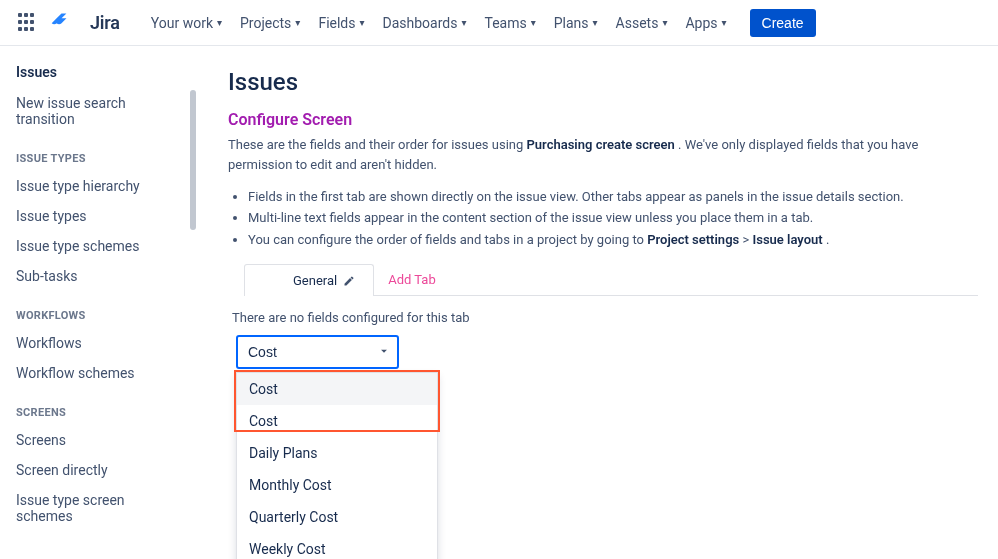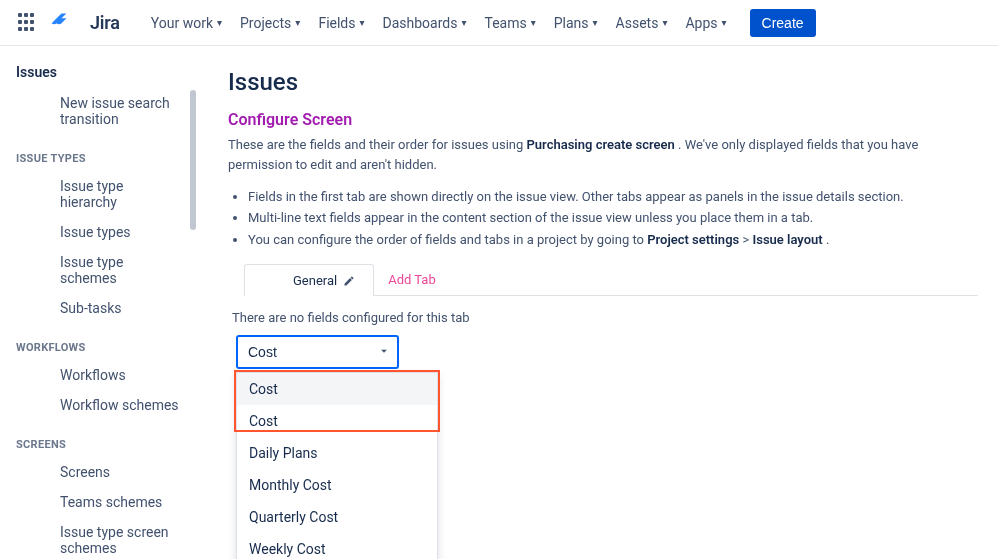--- a/index.html
+++ b/index.html
@@ -16,21 +16,21 @@
   .chev { font-size:10px; color:#42526E; }
   .create-btn { margin-left:10px; background:#0052CC; color:#fff; padding:6px 12px; border-radius:3px; font-weight:500; cursor:pointer; border:none; font-size:14px; }
 
   .body-wrap { display:flex; height:calc(100% - 46px); }
 
   
   .sidebar { width:196px; padding:8px 0 0 0; position:relative; }
   .sidebar-scroll { position:absolute; right:0; top:0; width:8px; height:100%; background:transparent; }
   .sidebar-thumb { position:absolute; right:0; top:44px; width:6px; height:140px; background:#c1c7d0; border-radius:3px; }
   .side-heading { font-size:14px; font-weight:600; color:#172B4D; padding:10px 16px 8px; }
-  .side-link { font-size:14px; color:#42526E; padding:7px 16px; cursor:pointer;margin-left:44px; }
+  .side-link { font-size:14px; color:#42526E; padding:7px 16px; cursor:pointer; }
   .side-group { font-size:11px; font-weight:700; letter-spacing:0.3px; color:#6B778C; padding:18px 16px 6px; text-transform:uppercase; }
 
   
   .main { flex:1; padding:22px 20px 0 32px; overflow:hidden; }
   h1.page-title { font-size:24px; font-weight:500; color:#172B4D; margin-bottom:14px; }
   h2.subhead { font-size:16px; font-weight:600; color:#a21caf; margin-bottom:6px; }
   .lead { font-size:13px; color:#42526E; margin-bottom:12px; line-height:1.5; }
   .lead b { color:#172B4D; font-weight:600; }
   ul.rules { list-style:disc; padding-left:20px; margin-bottom:14px; }
   ul.rules li { font-size:13px; color:#42526E; line-height:1.65; }
@@ -122,21 +122,21 @@
         <div class="side-group">Issue Types</div>
         <div class="side-link">Issue type hierarchy</div>
         <div class="side-link">Issue types</div>
         <div class="side-link">Issue type schemes</div>
         <div class="side-link">Sub-tasks</div>
         <div class="side-group">Workflows</div>
         <div class="side-link">Workflows</div>
         <div class="side-link">Workflow schemes</div>
         <div class="side-group">Screens</div>
         <div class="side-link">Screens</div>
-        <div class="side-link">Teams schemes</div>
+        <div class="side-link">Screen directly</div>
         <div class="side-link">Issue type screen schemes</div>
       </div>
     <div class="sidebar-scroll">
       <div class="sidebar-thumb"></div>
     </div>
   </div>
 
   <div class="main">
     <h1 class="page-title">Issues</h1>
     <h2 class="subhead">Configure Screen</h2>

